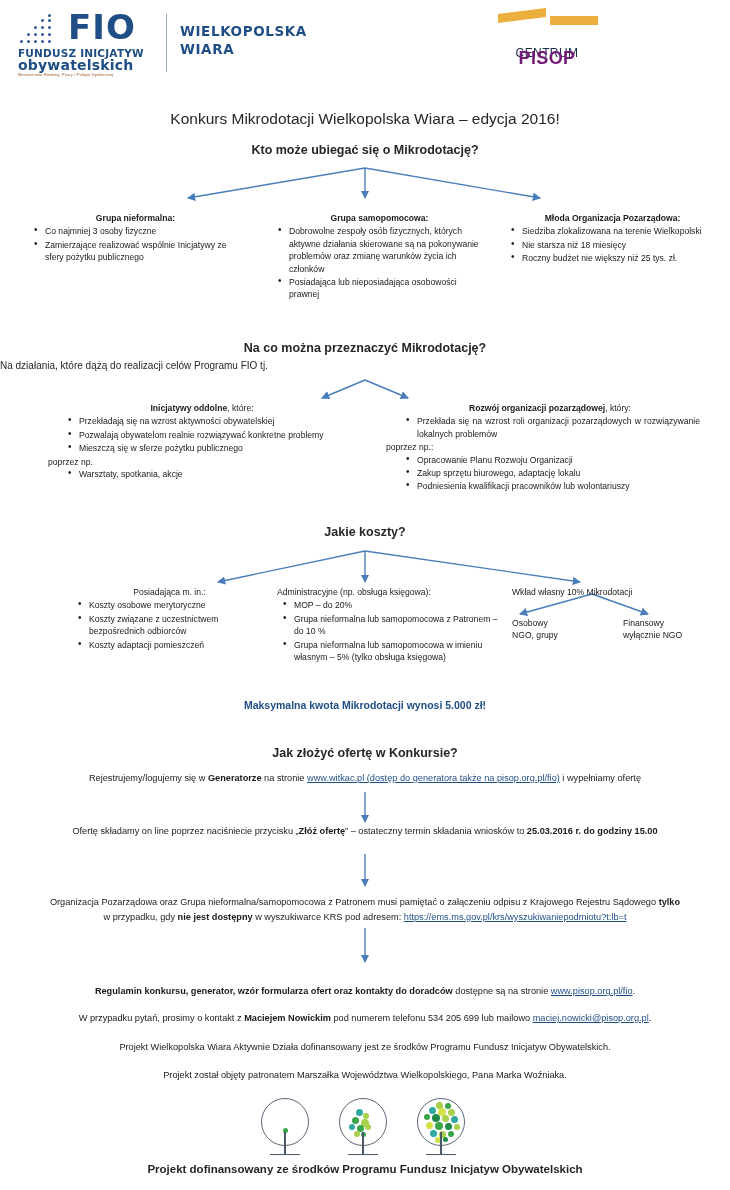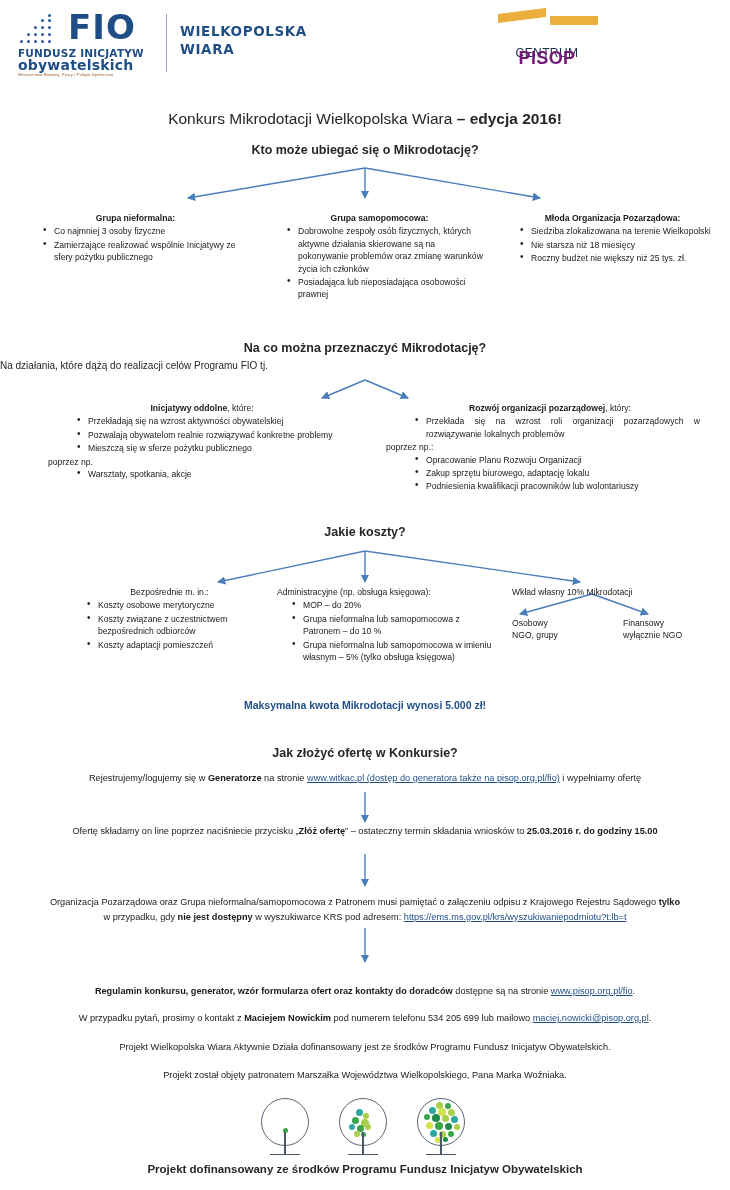--- a/index.html
+++ b/index.html
@@ -79,34 +79,34 @@
     position: absolute; left: 0; top: 42px; width: 110px;
     font-size: 18px; font-weight: bold; letter-spacing: .4px; color: #701a75;
     font-family: "Liberation Sans", sans-serif;
   }
 
   
   .title {
     position: absolute; left: 0; width: 730px; text-align: center;
     font-size: 15.5px; color: #262626;
   }
-  .title b { font-weight: bold; }
+  .title b { font-weight: normal; }
   .qtitle {
     position: absolute; left: 0; width: 730px; text-align: center;
     font-size: 12.5px; font-weight: bold; color: #262626;
   }
   .qsub {
     position: absolute; left: 0; width: 730px; text-align: left;
     font-size: 10px; color: #262626;
   }
   .blk { position: absolute; font-size: 8.6px; color: #1a1a1a; line-height: 12.4px; }
   .blk .hd { font-weight: bold; display: block; text-align: center; margin-bottom: 1px; }
   .blk .hd.lead { font-weight: normal; }
   .blk ul { margin: 0; padding: 0 0 0 14px; list-style: none; }
-  .blk li { position: relative; margin: 0 0 1px 12px; }
+  .blk li { position: relative; margin: 0 0 1px 3px; }
   .blk li::before {
     content: "\2022"; position: absolute; left: -11px; top: -1px;
     font-size: 10px; color: #1a1a1a;
   }
   .blk .plain { display: block; }
   .blk .jst { text-align: justify; }
   .caps { font-weight: bold; }
 
   .hl {
     position: absolute; left: 0; width: 730px; text-align: center;
@@ -268,21 +268,21 @@
     <ul>
       <li>Opracowanie Planu Rozwoju Organizacji</li>
       <li>Zakup sprzętu biurowego, adaptację lokalu</li>
       <li>Podniesienia kwalifikacji pracowników lub wolontariuszy</li>
     </ul>
   </div>
 
   <div class="qtitle" style="top:525px">Jakie koszty?</div>
 
   <div class="blk" style="left:72px; top:586px; width:195px;">
-    <span class="hd" style="font-weight:normal">Bezpośrednie m. in.:</span>
+    <span class="hd" style="font-weight:normal">Posiadająca m. in.:</span>
     <ul>
       <li>Koszty osobowe merytoryczne</li>
       <li>Koszty związane z uczestnictwem bezpośrednich odbiorców</li>
       <li>Koszty adaptacji pomieszczeń</li>
     </ul>
   </div>
 
   <div class="blk" style="left:277px; top:586px; width:222px;">
     <span class="hd" style="font-weight:normal; text-align:left">Administracyjne (np. obsługa księgowa):</span>
     <ul>

